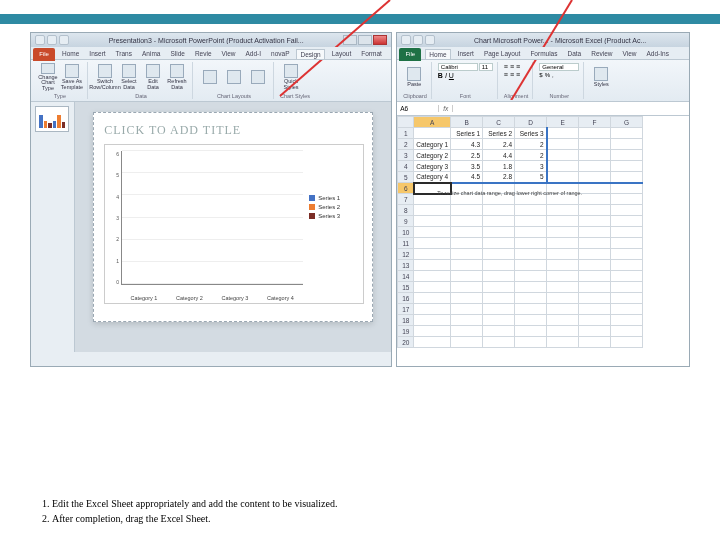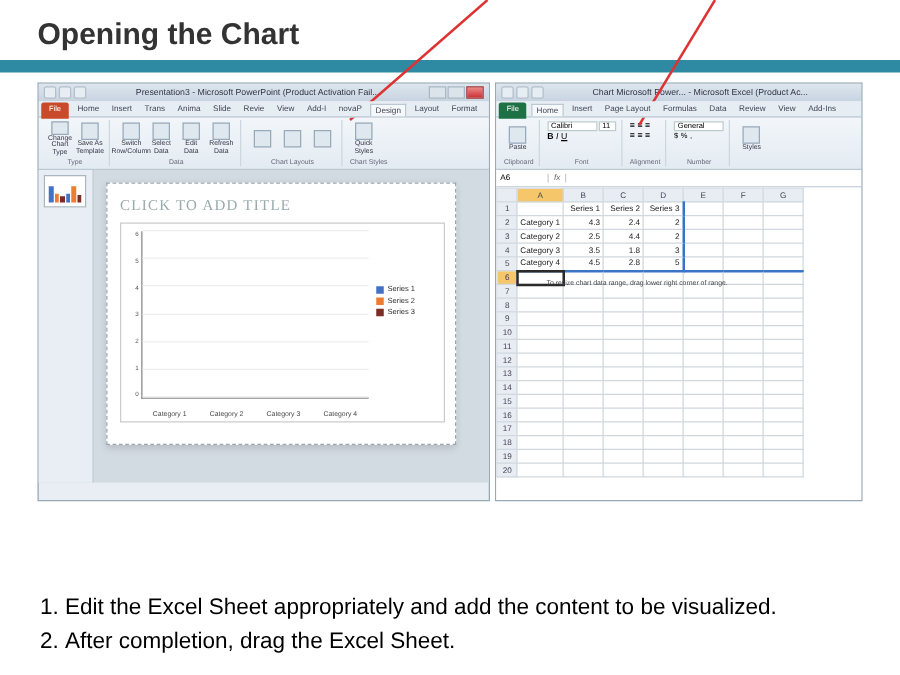--- a/index.html
+++ b/index.html
@@ -36,21 +36,21 @@
   .rg-btn .lb { font-size: 5.5px; color: #334; text-align: center; line-height: 1; }
   .rg-label { font-size: 5.5px; color: #667; text-align: center; }
 
   .ppt-body { display: flex; height: 250px; background: #d3dbe2; }
   .thumbs { width: 44px; background: #e8eef3; border-right: 1px solid #bcc8d2; padding: 4px; }
   .thumb { width: 34px; height: 26px; background: #fff; border: 1px solid #aab7c2; margin-bottom: 4px; position: relative; }
   .thumb .mini { position: absolute; inset: 3px 3px 3px 3px; }
   .mini-bars { display: flex; gap: 1px; align-items: flex-end; height: 100%; }
   .mini-bars span { flex: 1; background: #5a8; }
 
-  .canvas { flex: 1; display: flex; align-items: flex-start; padding: 10px; }
+  .canvas { flex: 1; display: flex; align-items: flex-start; justify-content: center; padding: 10px; }
   .slide-canvas { width: 280px; height: 210px; background: #fff; border: 1px dashed #9aa7b2; padding: 10px; box-shadow: 0 2px 6px rgba(0,0,0,.15); }
   .slide-title-ph { color: #9aa; font-family: Georgia, serif; font-size: 12px; letter-spacing: 1px; margin-bottom: 6px; }
 
   .chart-area { width: 260px; height: 160px; border: 1px solid #ccc; position: relative; padding: 6px 6px 14px 16px; }
   .y-axis { position: absolute; left: 2px; top: 6px; bottom: 18px; width: 12px; display: flex; flex-direction: column; justify-content: space-between; font-size: 5px; color: #555; text-align: right; }
   .plot { position: absolute; left: 16px; right: 60px; top: 6px; bottom: 18px; border-left: 1px solid #888; border-bottom: 1px solid #888; }
   .grid-h { position: absolute; left: 0; right: 0; border-top: 1px solid #eee; }
   .bar-groups { position: absolute; left: 0; right: 0; bottom: 0; top: 0; display: flex; justify-content: space-around; align-items: flex-end; }
   .bg { display: flex; gap: 2px; align-items: flex-end; width: 30px; }
   .bar { width: 8px; }
@@ -75,28 +75,27 @@
   table.grid th { background: #e7edf3; color: #445; font-weight: normal; text-align: center; }
   table.grid th.rowh { min-width: 16px; }
   table.grid th.sel { background: #f6c76a; }
   table.grid td.sel-cell { outline: 2px solid #2a2a2a; outline-offset: -1px; }
   table.grid td.dataedge { border-right: 2px solid #3a74c4; }
   table.grid tr.dataedge td { border-bottom: 2px solid #3a74c4; }
   table.grid td.txt { text-align: left; }
   .resize-note { position: absolute; left: 40px; top: 74px; font-size: 5.5px; color: #444; }
 
   
-  .instructions { position: absolute; left: 30px; right: 20px; bottom: 14px; font-size: 18px; color: #000; line-height: 1.5; }
+  .instructions { position: absolute; left: 30px; right: 20px; bottom: 14px; font-size: 10px; color: #000; line-height: 1.5; font-family: Liberation Serif, serif; }
   .instructions ol { list-style: decimal; padding-left: 22px; }
 </style>
 </head>
 <body>
 
 <div class="slide">
-  <div class="title">Opening the Chart</div>
   <div class="title-bar"></div>
 
   <svg class="callouts" width="720" height="100">
     <line x1="280" y1="96" x2="390" y2="0" stroke="#d33" stroke-width="2"></line>
     <line x1="458" y1="188" x2="572" y2="0" stroke="#d33" stroke-width="2"></line>
   </svg>
 
   <div class="apps">
 
     <div class="ppt-window">

